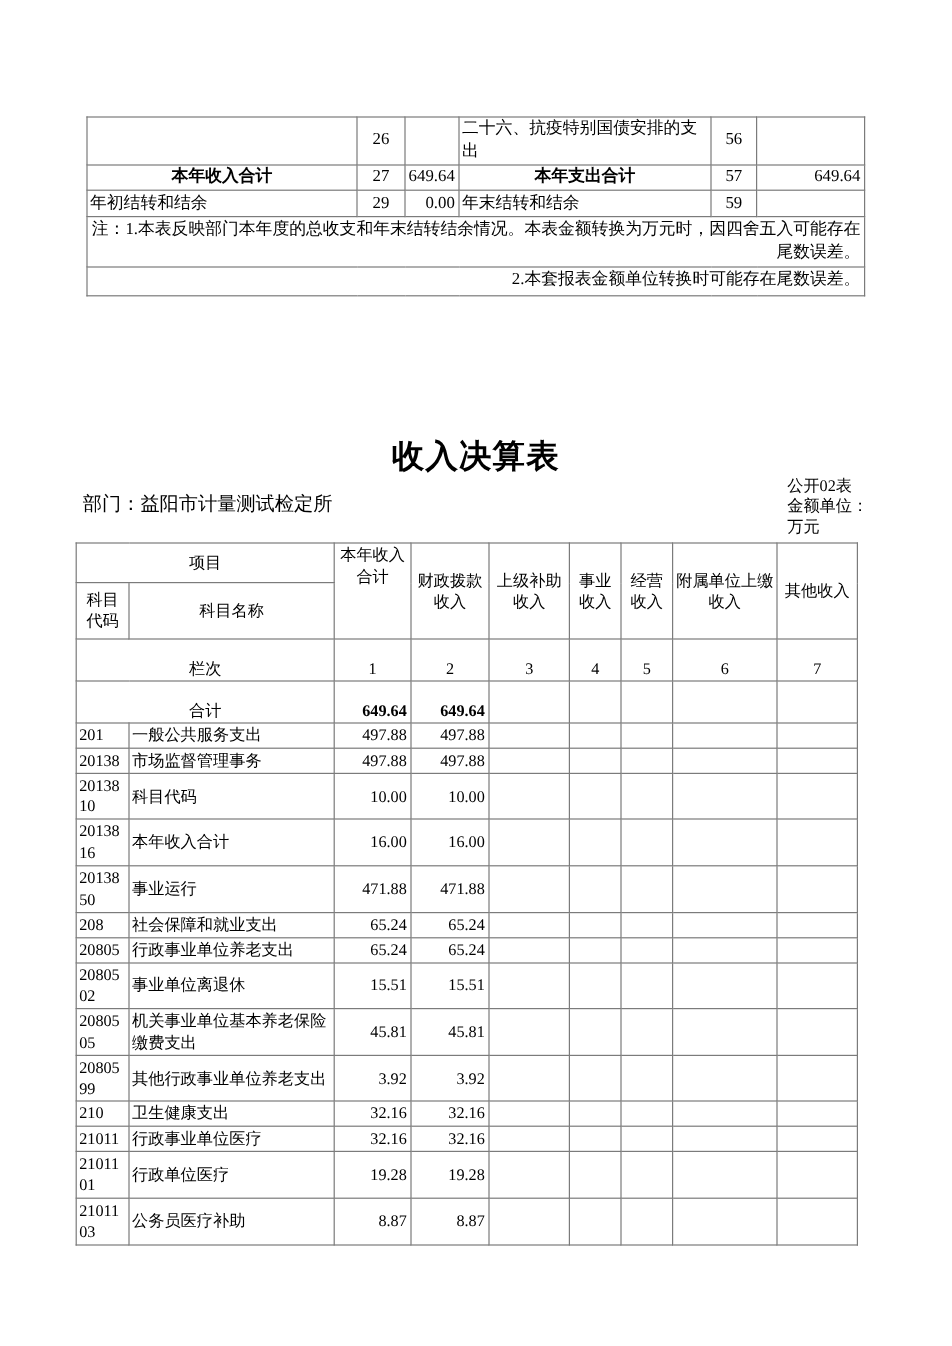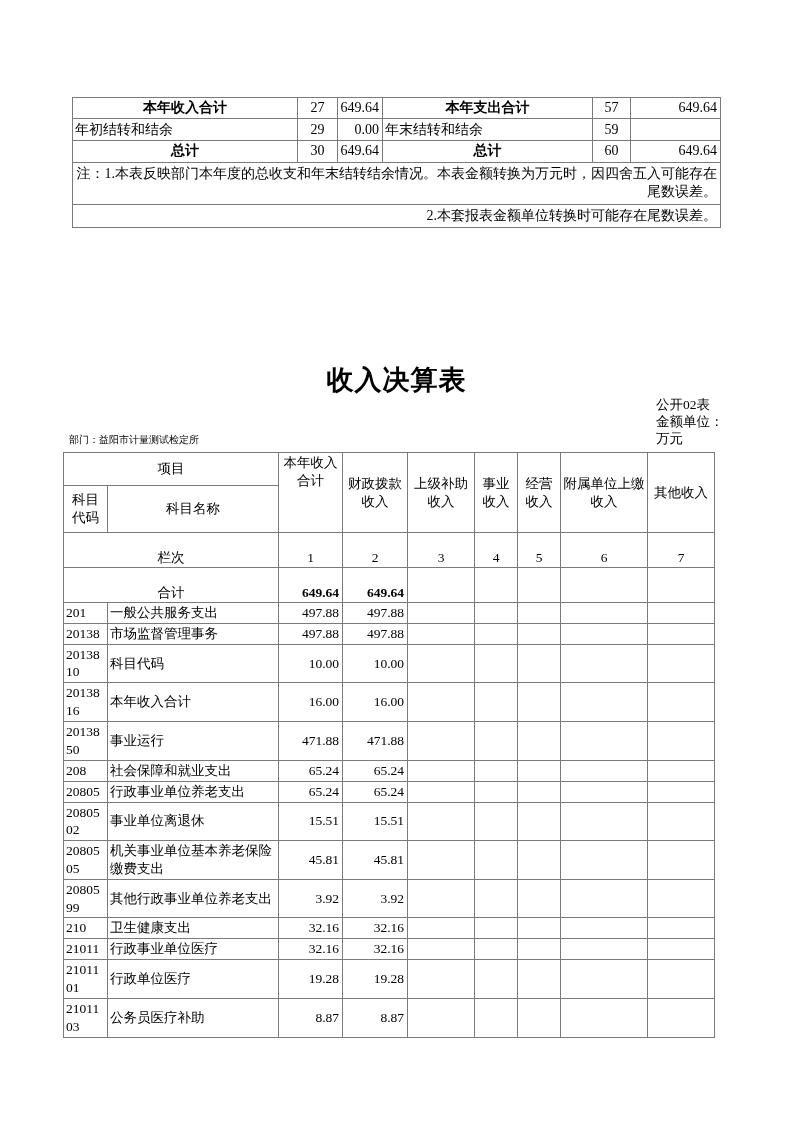--- a/index.html
+++ b/index.html
@@ -34,22 +34,22 @@
   #report-title {
     position: absolute; left: 71px; top: 362px; width: 651px;
     text-align: center; font-size: 27px; font-weight: bold;
     letter-spacing: 1px;
   }
   #meta-block {
     position: absolute; left: 656px; top: 396px; width: 130px;
     font-size: 13.5px; line-height: 17px; text-align: left;
   }
   #department-line {
-    position: absolute; left: 69px; top: 433px;
-    font-size: 10px;
+    position: absolute; left: 69px; top: 410px;
+    font-size: 16px;
   }
 
   
   #income-table { position: absolute; left: 63px; top: 452px; width: 651px; }
   #income-table tr { height: 21px; }
   #income-table tr.h1 { height: 33px; }
   #income-table tr.h2 { height: 47px; }
   #income-table tr.h3 { height: 18px; }
   #income-table tr.h3 td, #income-table tr.h4 td { padding-top: 16px; padding-bottom: 0; }
 </style>
@@ -59,43 +59,43 @@
 <table id="summary-table">
   <colgroup>
     <col style="width:225px">
       <col style="width:40px">
       <col style="width:45px">
     <col style="width:210px">
       <col style="width:38px">
       <col style="width:90px">
   </colgroup>
   <tbody>
+      <tr style="height: 40px;">
+        <td class=""></td>
+        <td class="ctr">26</td>
+        <td class="num"></td>
+        <td class="">二十六、抗疫特别国债安排的支出</td>
+        <td class="ctr">56</td>
+        <td class="num"></td>
+      </tr>
       <tr style="height: 21px;">
         <td class="ctr bold">本年收入合计</td>
         <td class="ctr">27</td>
         <td class="num">649.64</td>
         <td class="ctr bold">本年支出合计</td>
         <td class="ctr">57</td>
         <td class="num">649.64</td>
       </tr>
       <tr style="height: 22px;">
         <td class="">年初结转和结余</td>
         <td class="ctr">29</td>
         <td class="num">0.00</td>
         <td class="">年末结转和结余</td>
         <td class="ctr">59</td>
         <td class="num"></td>
-      </tr>
-      <tr style="height: 21px;">
-        <td class="ctr bold">总计</td>
-        <td class="ctr">30</td>
-        <td class="num">649.64</td>
-        <td class="ctr bold">总计</td>
-        <td class="ctr">60</td>
-        <td class="num">649.64</td>
       </tr>
       <tr style="height: 41px;">
         <td class="note" colspan="6">注：1.本表反映部门本年度的总收支和年末结转结余情况。本表金额转换为万元时，因四舍五入可能存在尾数误差。</td>
       </tr>
       <tr style="height: 20px; padding-left: 13px;">
         <td class="note" colspan="6">2.本套报表金额单位转换时可能存在尾数误差。</td>
       </tr>
     </tbody>
 </table>
 

